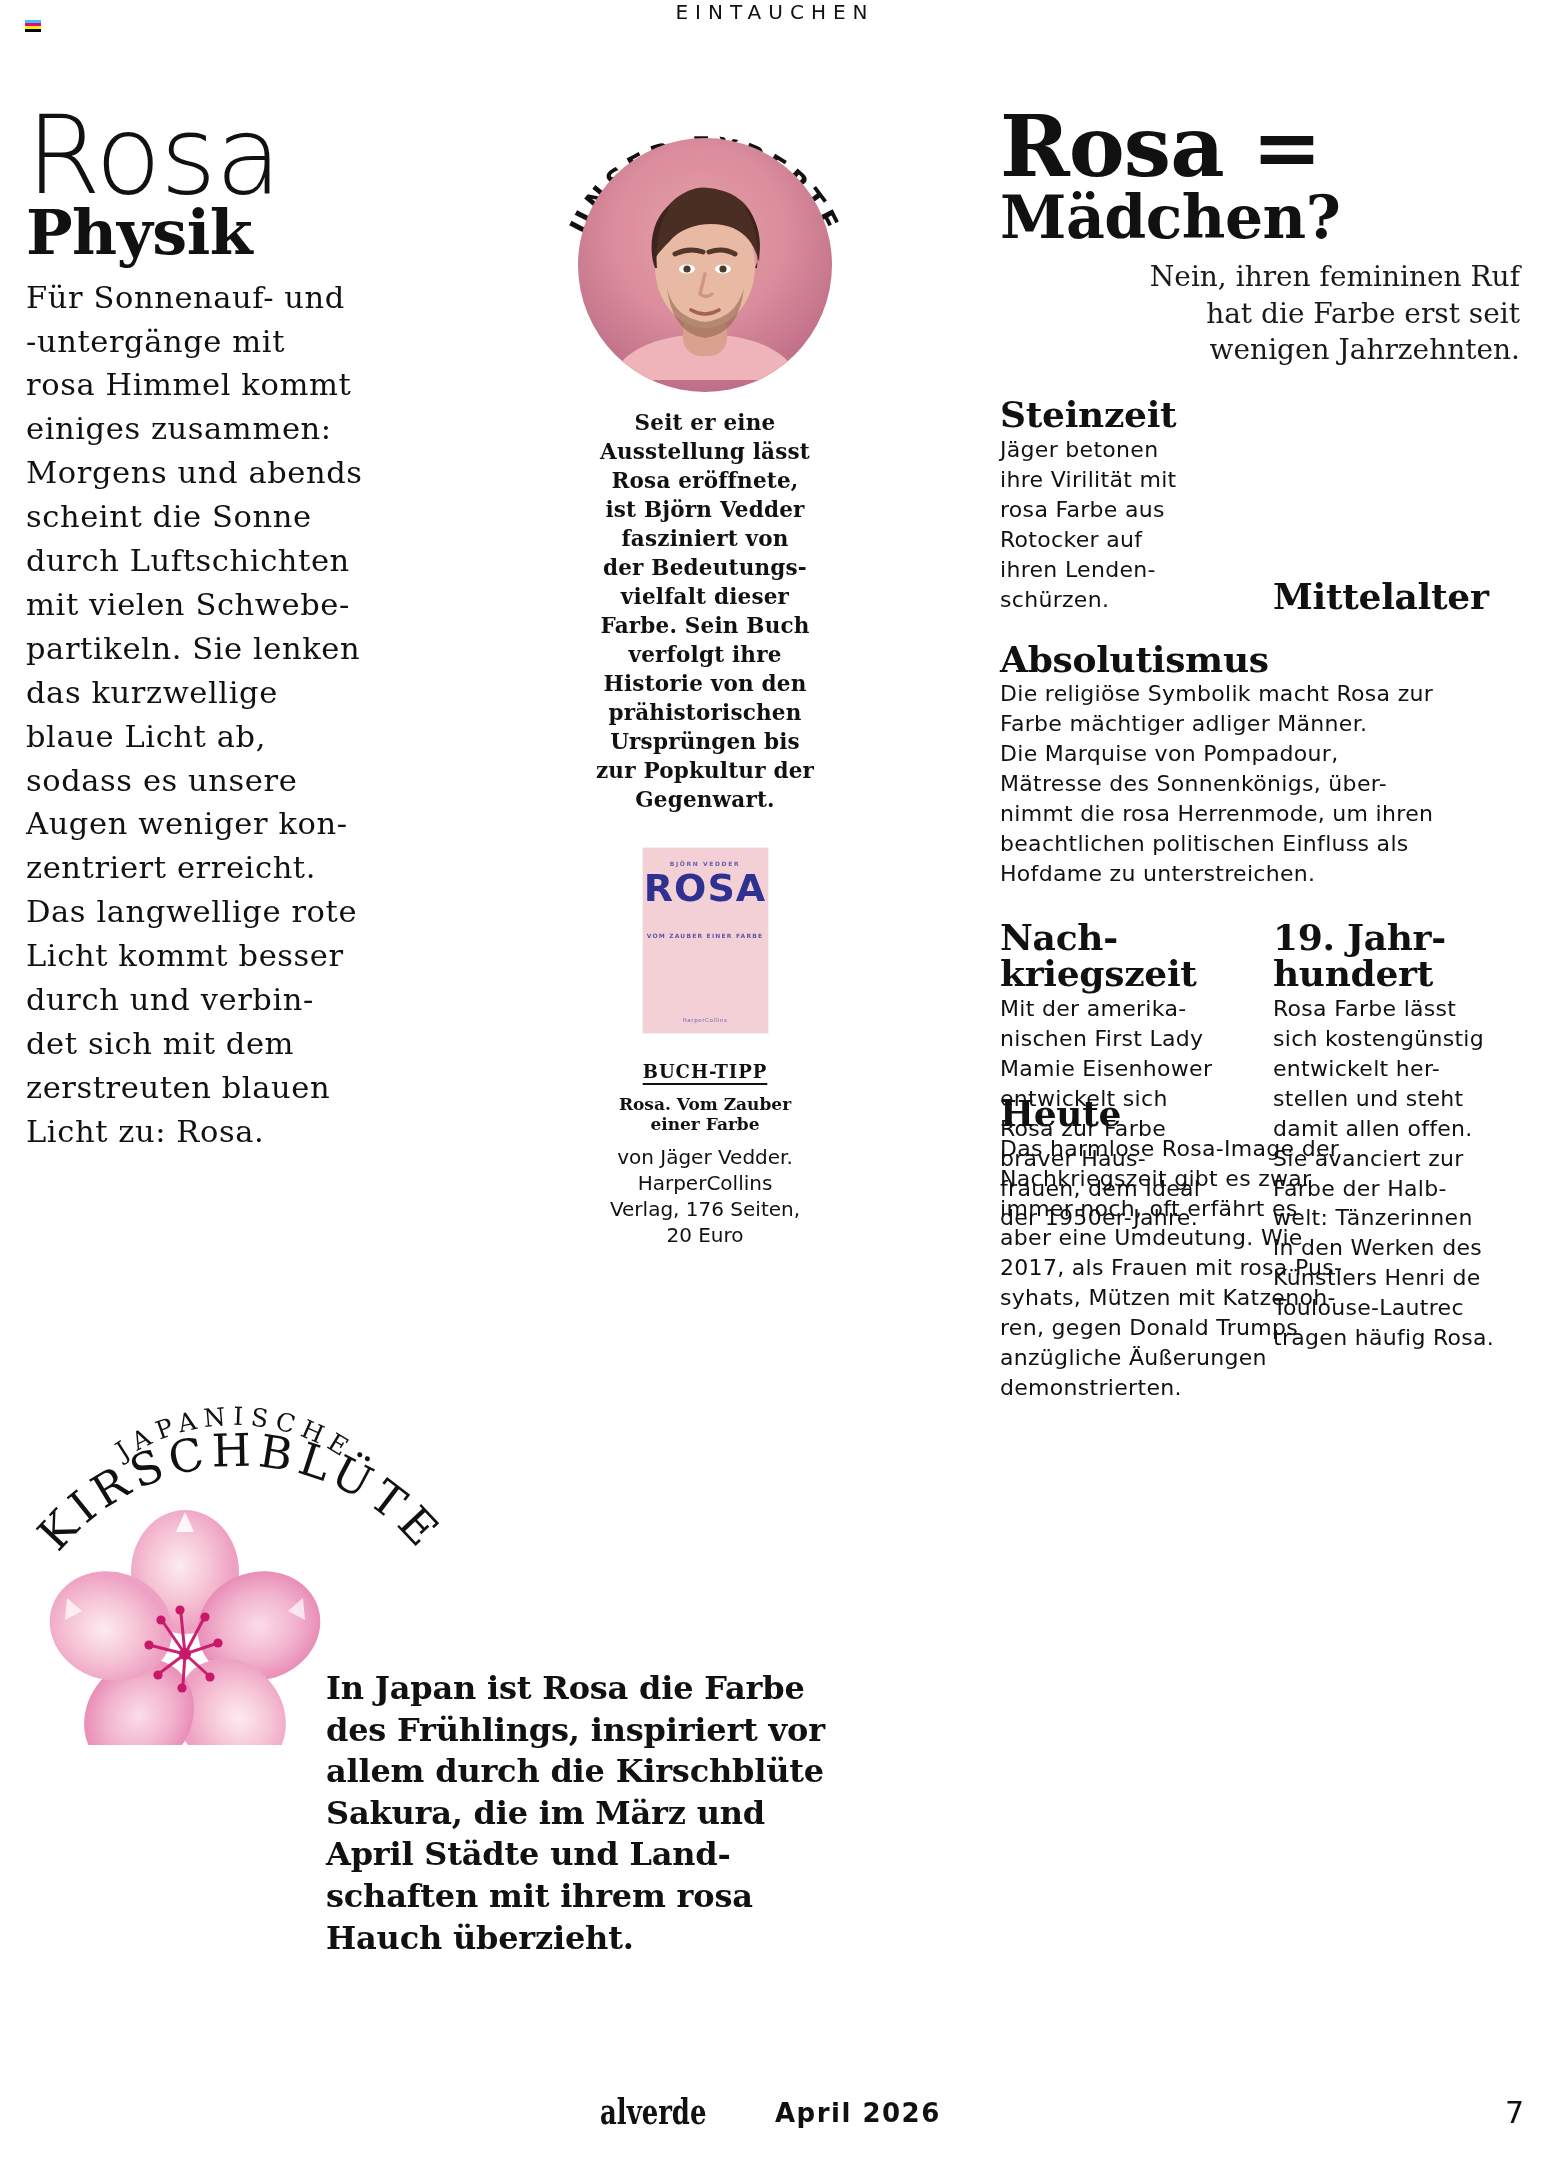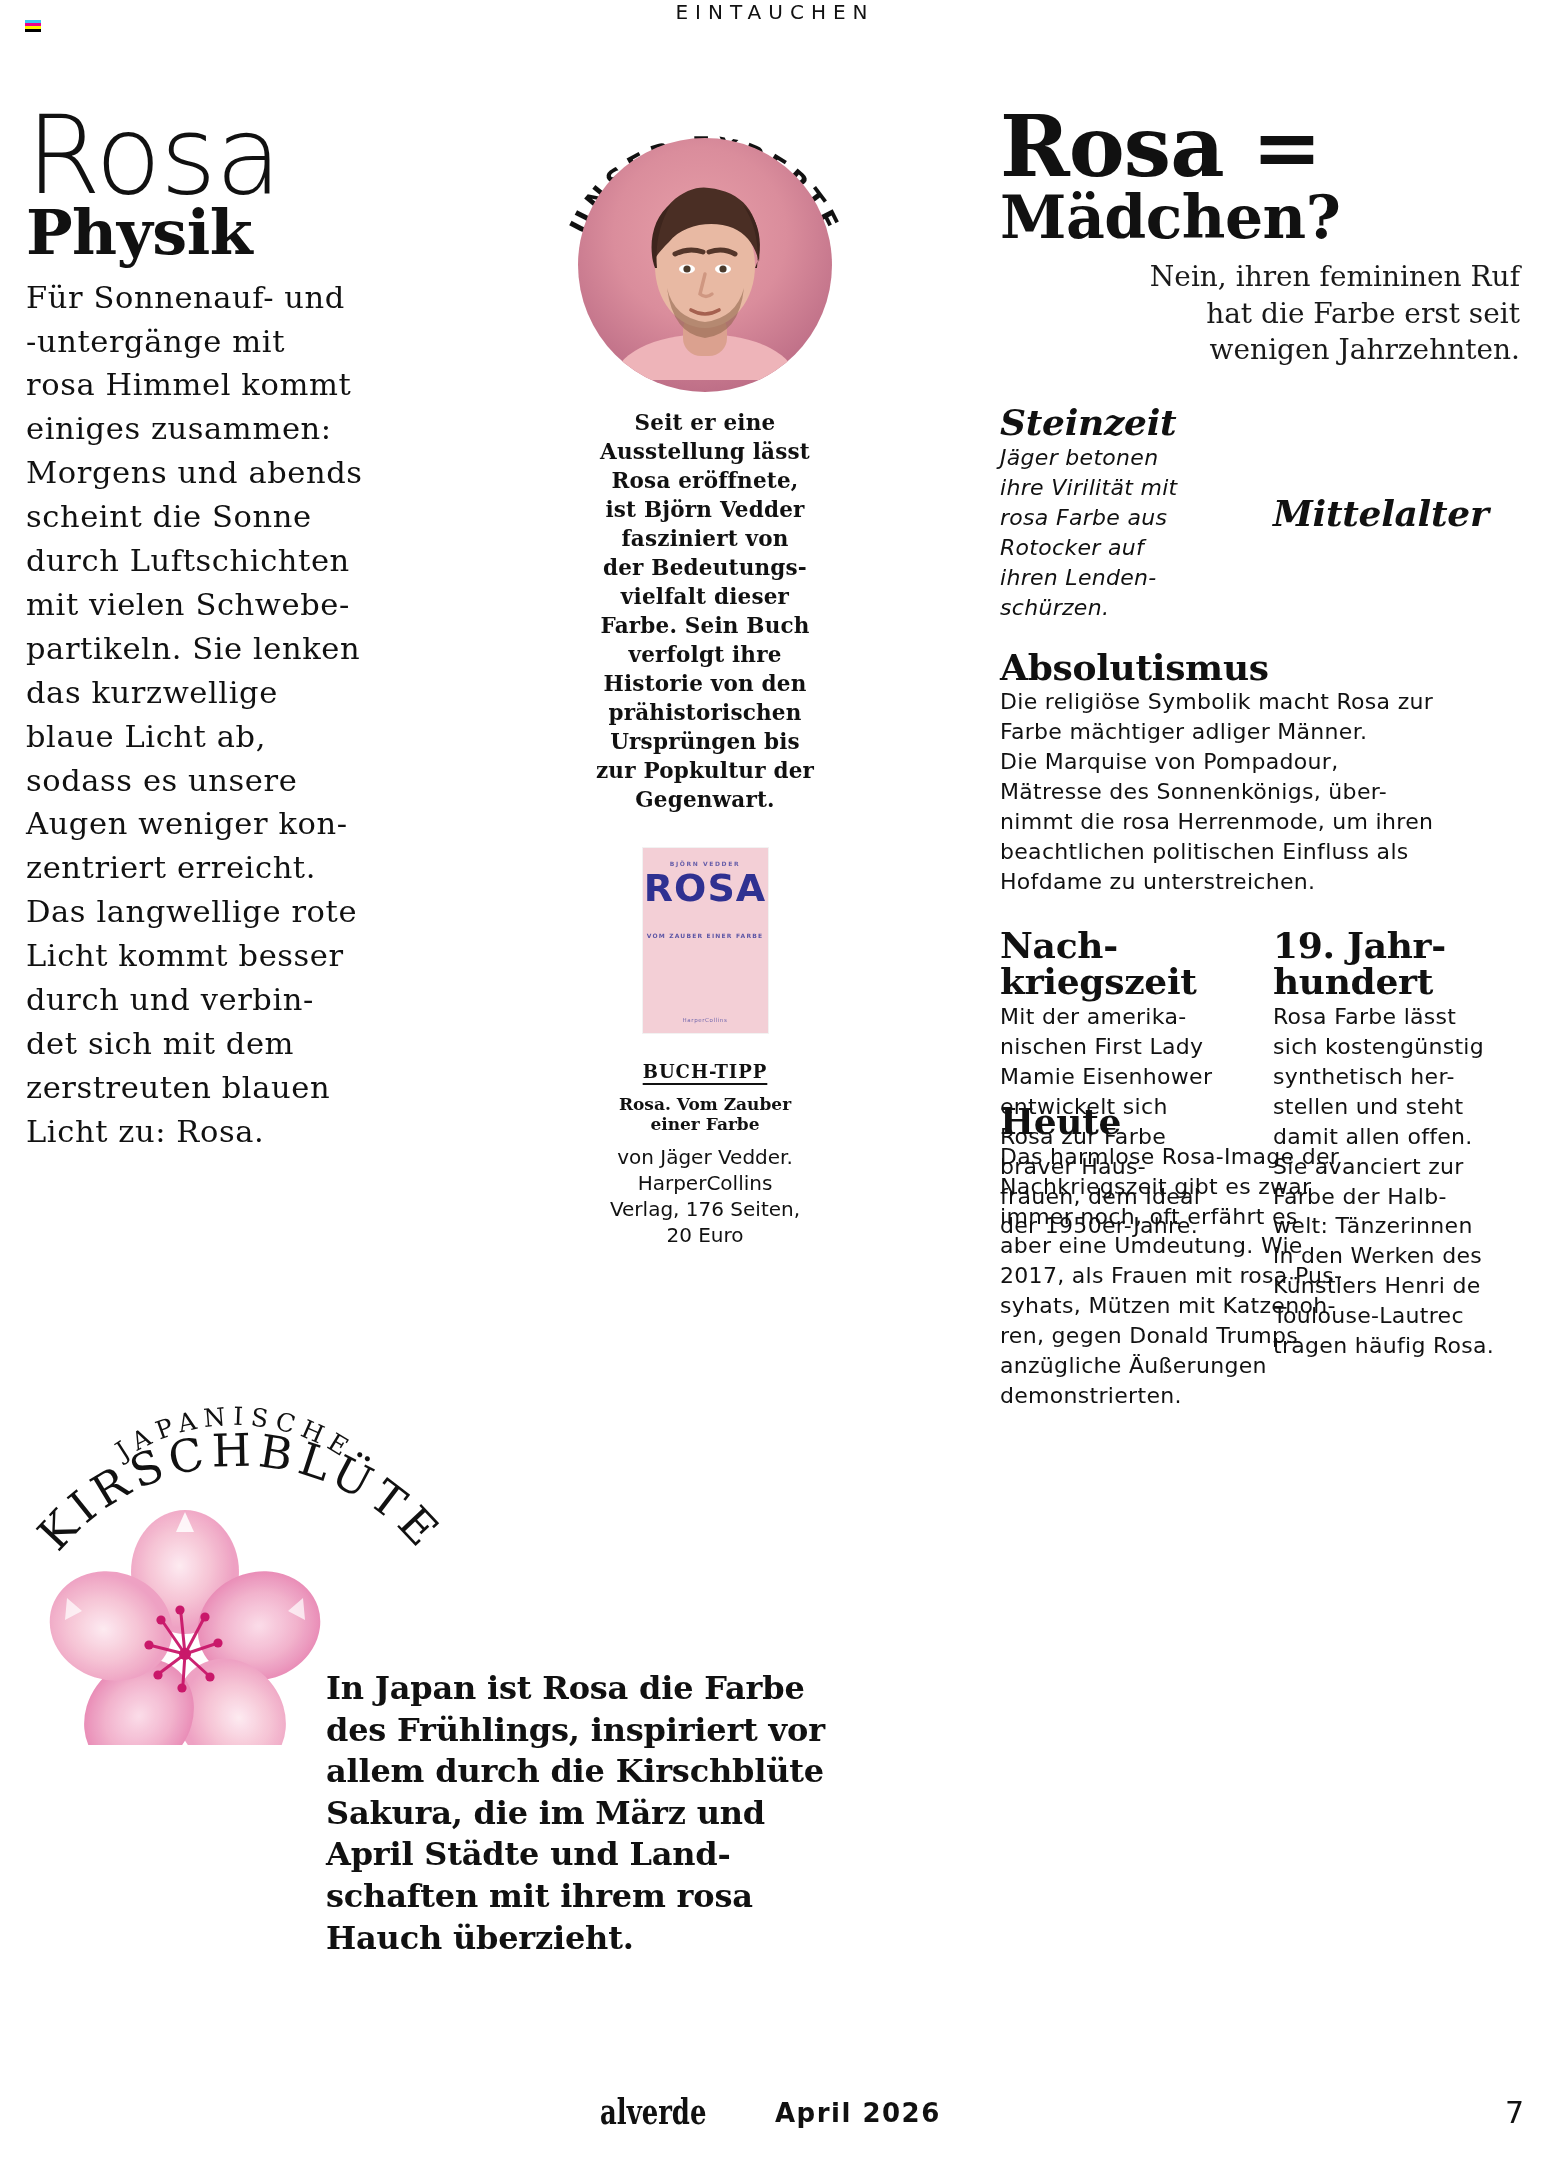--- a/index.html
+++ b/index.html
@@ -235,21 +235,21 @@
 <div class="colR">
 
   <div class="rosaEq">Rosa =</div>
   <div class="maedchen">Mädchen?</div>
   <div class="deck">
     <span class="ln">Nein, ihren femininen Ruf</span>
     <span class="ln">hat die Farbe erst seit</span>
     <span class="ln">wenigen Jahrzehnten.</span>
   </div>
 
-  <div class="twocol" style="margin-top:36px;align-items:center;font-style:italic;">
+  <div class="twocol" style="margin-top:28px;align-items:flex-end;">
     <div class="sub">
       <div class="h2">
         <span class="ln">Steinzeit</span>
       </div>
       <div class="p">
         <span class="ln">Jäger betonen</span>
         <span class="ln">ihre Virilität mit</span>
         <span class="ln">rosa Farbe aus</span>
         <span class="ln">Rotocker auf</span>
         <span class="ln">ihren Lenden-</span>
@@ -296,21 +296,21 @@
       </div>
     </div>
     <div class="sub">
       <div class="h2">
         <span class="ln">19. Jahr-</span>
         <span class="ln">hundert</span>
       </div>
       <div class="p">
         <span class="ln">Rosa Farbe lässt</span>
         <span class="ln">sich kostengünstig</span>
-        <span class="ln">synthetisch her-</span>
+        <span class="ln">entwickelt her-</span>
         <span class="ln">stellen und steht</span>
         <span class="ln">damit allen offen.</span>
         <span class="ln">Sie avanciert zur</span>
         <span class="ln">Farbe der Halb-</span>
         <span class="ln">welt: Tänzerinnen</span>
         <span class="ln">in den Werken des</span>
         <span class="ln">Künstlers Henri de</span>
         <span class="ln">Toulouse-Lautrec</span>
         <span class="ln">tragen häufig Rosa.</span>
       </div>

